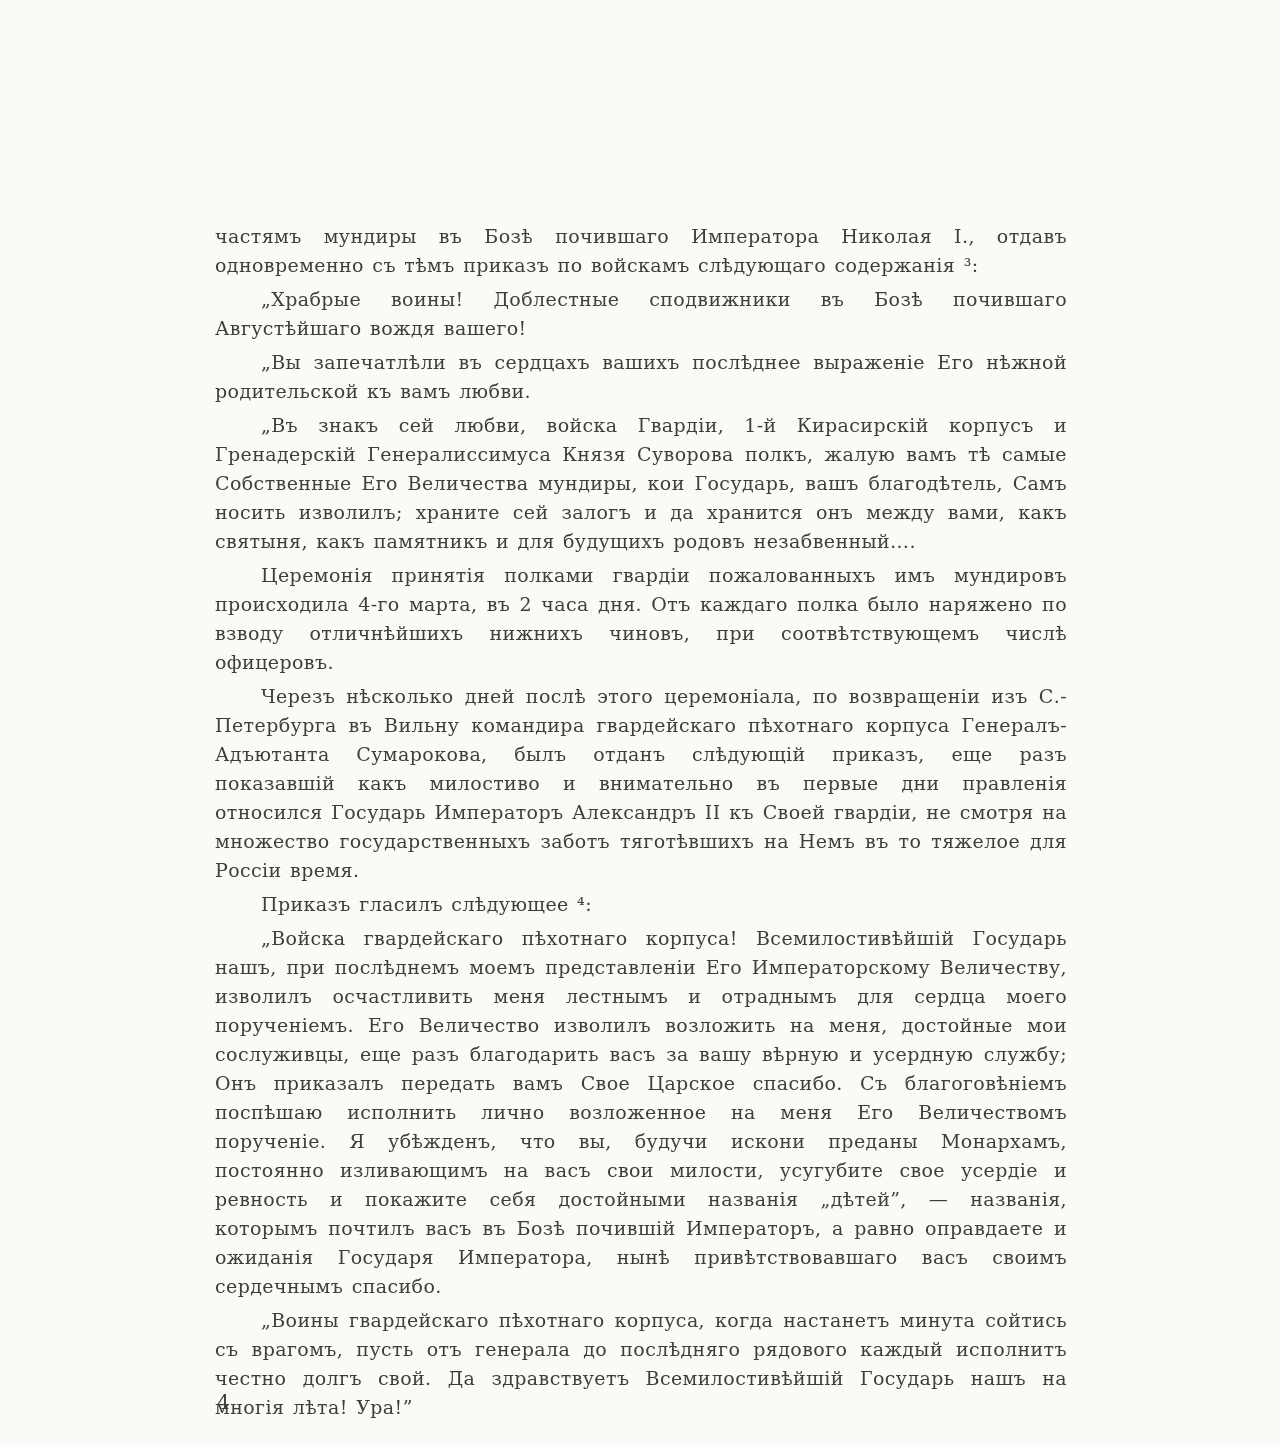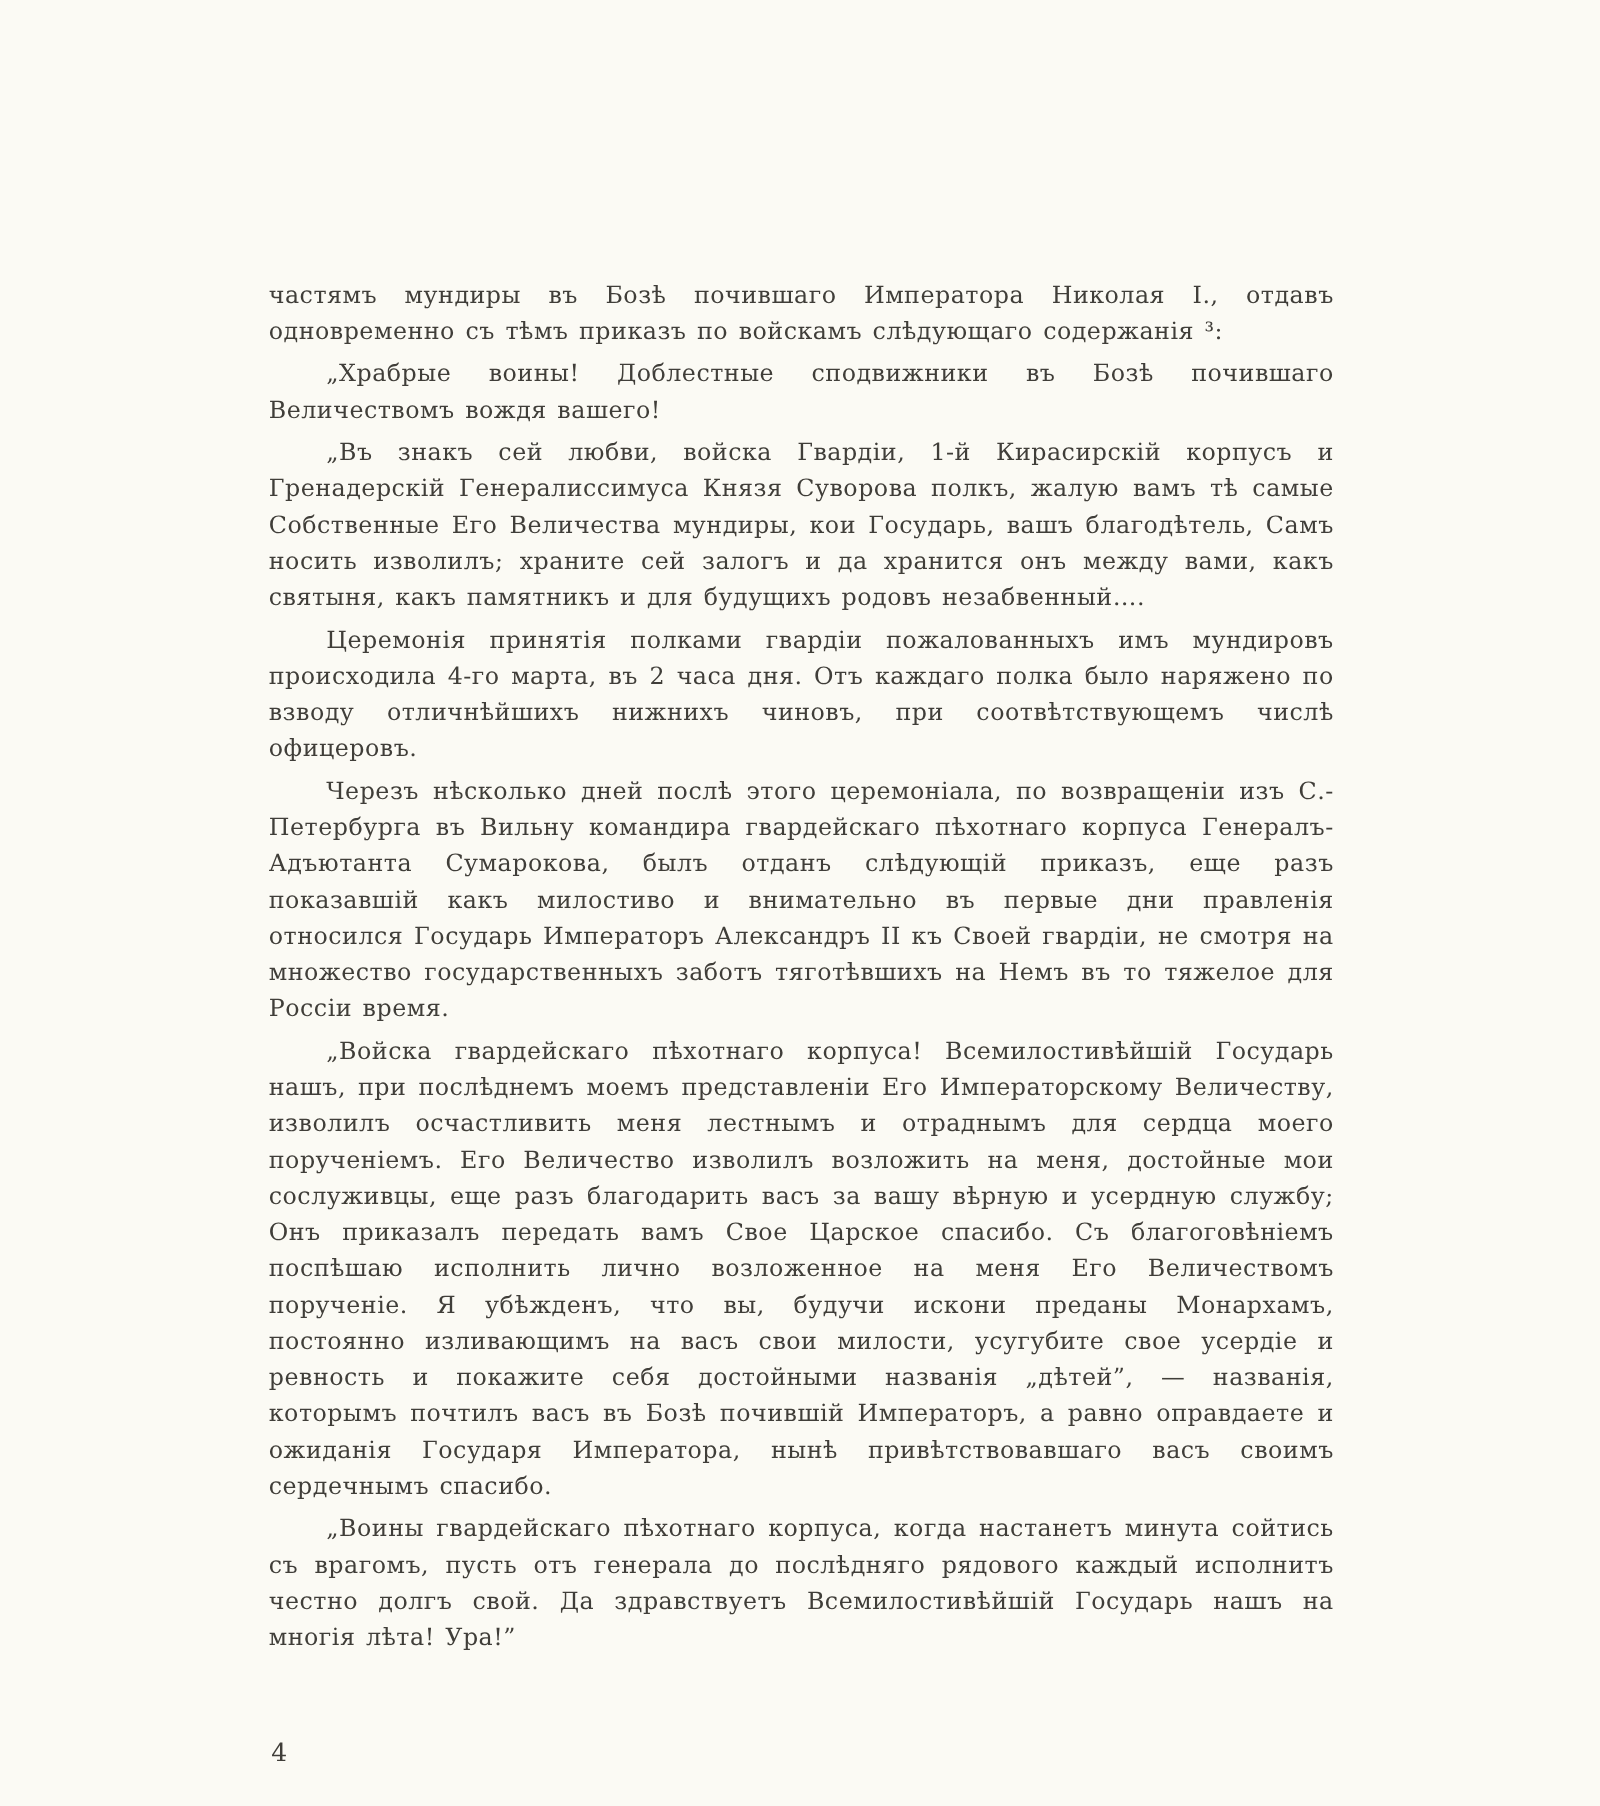--- a/index.html
+++ b/index.html
@@ -44,21 +44,23 @@
     font-size: 20px;
     color: #403e39;
   }
 </style>
 </head>
 <body>
 
 <div class="page">
   <div class="text-block">
       <p class="para">частямъ мундиры въ Бозѣ почившаго Императора Николая I., отдавъ одновременно съ тѣмъ приказъ по войскамъ слѣдующаго содержанія ³:</p>
-      <p class="para indent">„Храбрые воины! Доблестные сподвижники въ Бозѣ почившаго Величествомъ вождя вашего!</p>
+      <p class="para indent">„Храбрые воины! Доблестные сподвижники въ Бозѣ почившаго Августѣйшаго вождя вашего!</p>
+      <p class="para indent">„Вы запечатлѣли въ сердцахъ вашихъ послѣднее выраженіе Его нѣжной родительской къ вамъ любви.</p>
       <p class="para indent">„Въ знакъ сей любви, войска Гвардіи, 1-й Кирасирскій корпусъ и Гренадерскій Генералиссимуса Князя Суворова полкъ, жалую вамъ тѣ самые Собственные Его Величества мундиры, кои Государь, вашъ благодѣтель, Самъ носить изволилъ; храните сей залогъ и да хранится онъ между вами, какъ святыня, какъ памятникъ и для будущихъ родовъ незабвенный….</p>
       <p class="para indent">Церемонія принятія полками гвардіи пожалованныхъ имъ мундировъ происходила 4-го марта, въ 2 часа дня. Отъ каждаго полка было наряжено по взводу отличнѣйшихъ нижнихъ чиновъ, при соотвѣтствующемъ числѣ офицеровъ.</p>
       <p class="para indent">Черезъ нѣсколько дней послѣ этого церемоніала, по возвращеніи изъ С.-Петербурга въ Вильну командира гвардейскаго пѣхотнаго корпуса Генералъ-Адъютанта Сумарокова, былъ отданъ слѣдующій приказъ, еще разъ показавшій какъ милостиво и внимательно въ первые дни правленія относился Государь Императоръ Александръ II къ Своей гвардіи, не смотря на множество государственныхъ заботъ тяготѣвшихъ на Немъ въ то тяжелое для Россіи время.</p>
+      <p class="para indent">Приказъ гласилъ слѣдующее ⁴:</p>
       <p class="para indent">„Войска гвардейскаго пѣхотнаго корпуса! Всемилостивѣйшій Государь нашъ, при послѣднемъ моемъ представленіи Его Императорскому Величеству, изволилъ осчастливить меня лестнымъ и отраднымъ для сердца моего порученіемъ. Его Величество изволилъ возложить на меня, достойные мои сослуживцы, еще разъ благодарить васъ за вашу вѣрную и усердную службу; Онъ приказалъ передать вамъ Свое Царское спасибо. Съ благоговѣніемъ поспѣшаю исполнить лично возложенное на меня Его Величествомъ порученіе. Я убѣжденъ, что вы, будучи искони преданы Монархамъ, постоянно изливающимъ на васъ свои милости, усугубите свое усердіе и ревность и покажите себя достойными названія „дѣтей”, — названія, которымъ почтилъ васъ въ Бозѣ почившій Императоръ, а равно оправдаете и ожиданія Государя Императора, нынѣ привѣтствовавшаго васъ своимъ сердечнымъ спасибо.</p>
       <p class="para indent">„Воины гвардейскаго пѣхотнаго корпуса, когда настанетъ минута сойтись съ врагомъ, пусть отъ генерала до послѣдняго рядового каждый исполнитъ честно долгъ свой. Да здравствуетъ Всемилостивѣйшій Государь нашъ на многія лѣта! Ура!”</p>
     </div>
   <div class="page-number">4</div>
 </div>
 
 </body></html>

